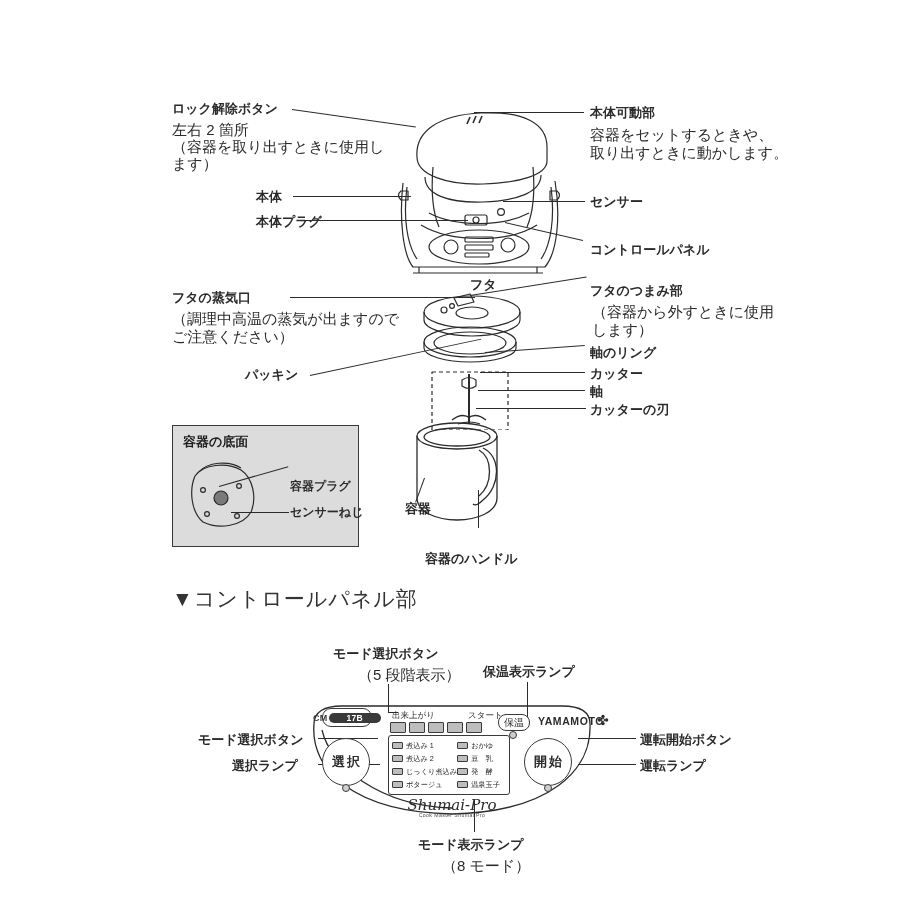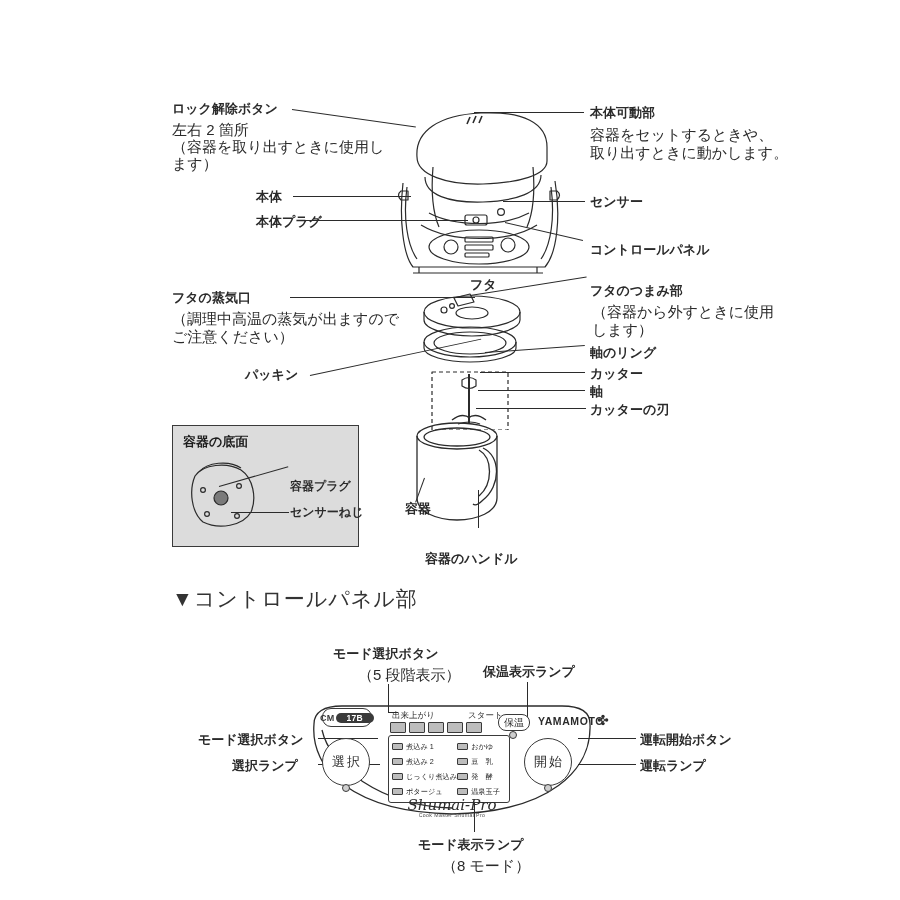--- a/index.html
+++ b/index.html
@@ -46,27 +46,27 @@
   
   .panel{position:absolute;left:300px;top:700px;width:300px;height:120px;}
 
   .cm-badge{
     position:absolute;left:22px;top:8px;width:48px;height:17px;border-radius:9px;
     border:1.6px solid #3a3a3a;background:#fff;
     font-size:9px;font-weight:bold;color:#3a3a3a;
     display:flex;align-items:center;justify-content:center;letter-spacing:.3px;
   }
   .cm-badge .pill{
-    background:#3a3a3a;color:#fff;border-radius:7px;padding:0 11px;margin-left:1px;font-size:8.5px;
+    background:#3a3a3a;color:#fff;border-radius:7px;padding:0 18px;margin-left:1px;font-size:8.5px;
   }
 
   .circ-btn{
     position:absolute;border:1.6px solid #3a3a3a;border-radius:50%;
     background:#fff;display:flex;align-items:center;justify-content:center;
-    font-size:13px;font-weight:normal;color:#2b2b2b;letter-spacing:2px;text-indent:2px;
+    font-size:13px;font-weight:bold;color:#2b2b2b;letter-spacing:2px;text-indent:2px;
   }
   .lamp{
     position:absolute;width:6px;height:6px;border-radius:50%;
     border:1.3px solid #3a3a3a;background:#cfcfcf;
   }
 
   .warm-badge{
     position:absolute;width:30px;height:15px;border-radius:8px;border:1.4px solid #3a3a3a;
     background:#fff;font-size:10px;display:flex;align-items:center;justify-content:center;color:#2b2b2b;
   }
@@ -74,21 +74,21 @@
     position:absolute;font-size:10.5px;letter-spacing:.6px;color:#2b2b2b;font-weight:bold;
   }
 
   .time-row{position:absolute;display:flex;gap:3px;}
   .time-seg{
     width:14px;height:9px;border:1.2px solid #3a3a3a;background:#bdbdbd;border-radius:1px;
   }
   .cap-sm{position:absolute;font-size:8.5px;color:#2b2b2b;white-space:nowrap;}
 
   .mode-box{
-    position:absolute;left:88px;top:35px;width:122px;height:68px;
+    position:absolute;left:88px;top:35px;width:122px;height:60px;
     border:1.4px solid #3a3a3a;border-radius:3px;background:#fff;
     display:grid;grid-template-columns:1fr 1fr;grid-template-rows:repeat(4,1fr);
     padding:3px 3px;box-sizing:border-box;
   }
   .mode-cell{display:flex;align-items:center;gap:3px;font-size:7.2px;color:#1d1d1d;white-space:nowrap;}
   .mode-led{width:9px;height:5.5px;border:1px solid #3a3a3a;background:#bdbdbd;flex:none;border-radius:1px;}
 
   .logo-script{
     position:absolute;left:92px;top:96px;width:120px;text-align:center;
     font-family:"DejaVu Serif",serif;font-style:italic;font-size:15px;color:#2b2b2b;

